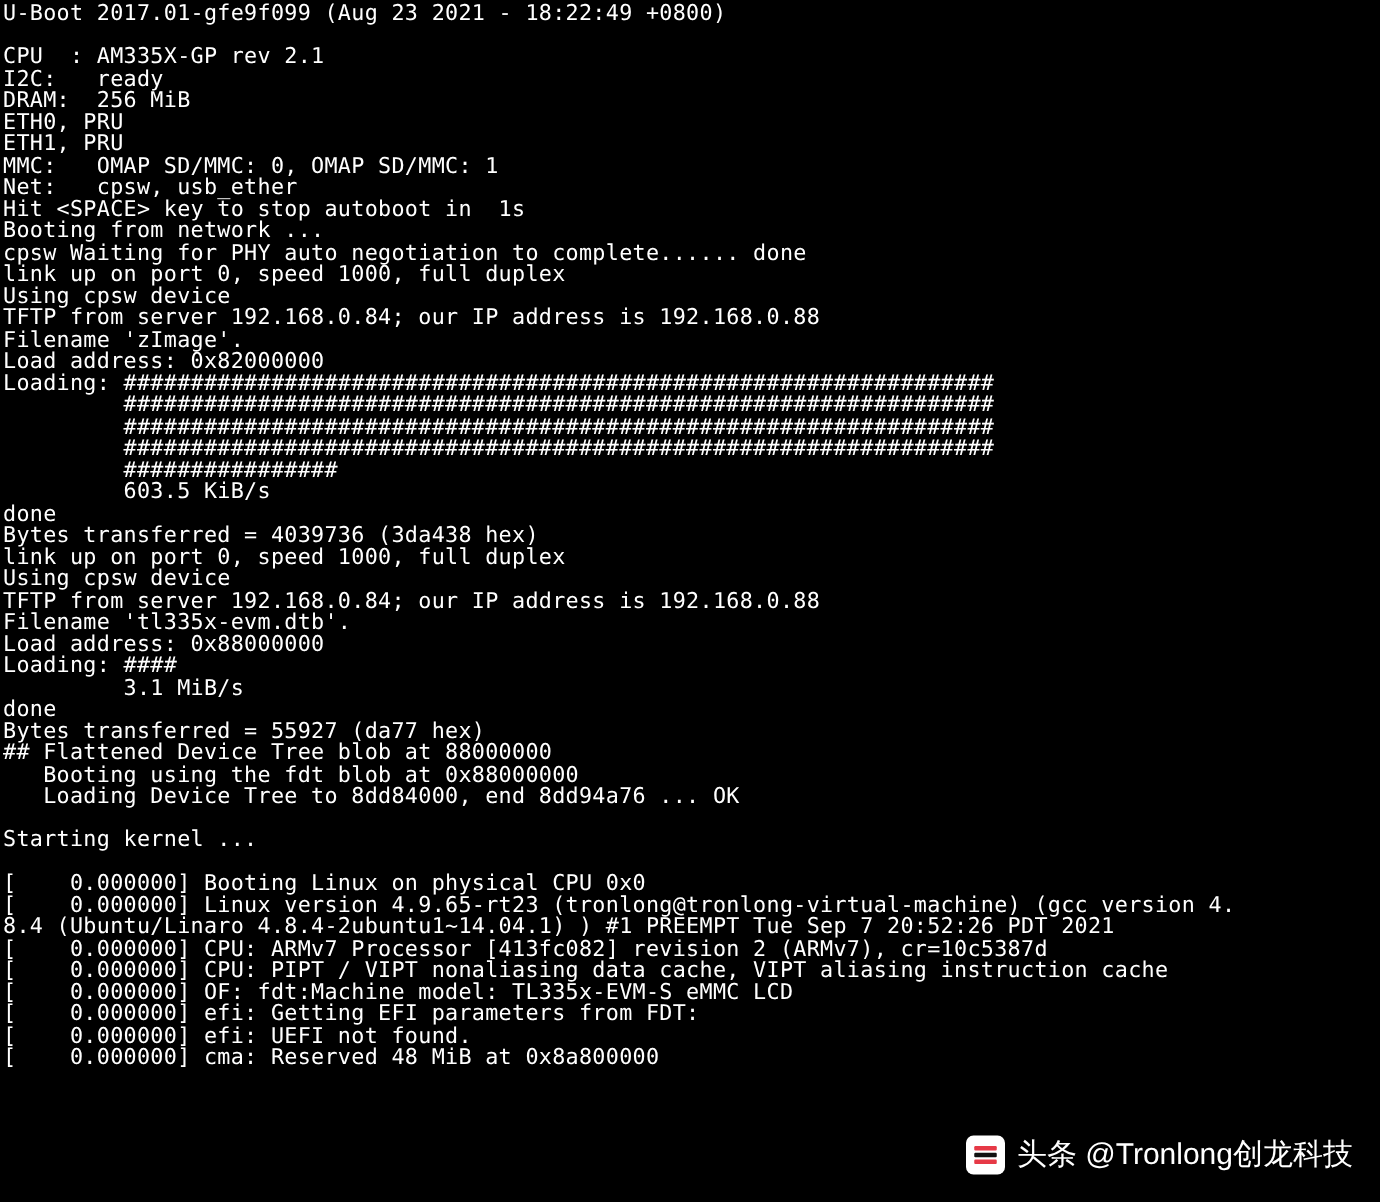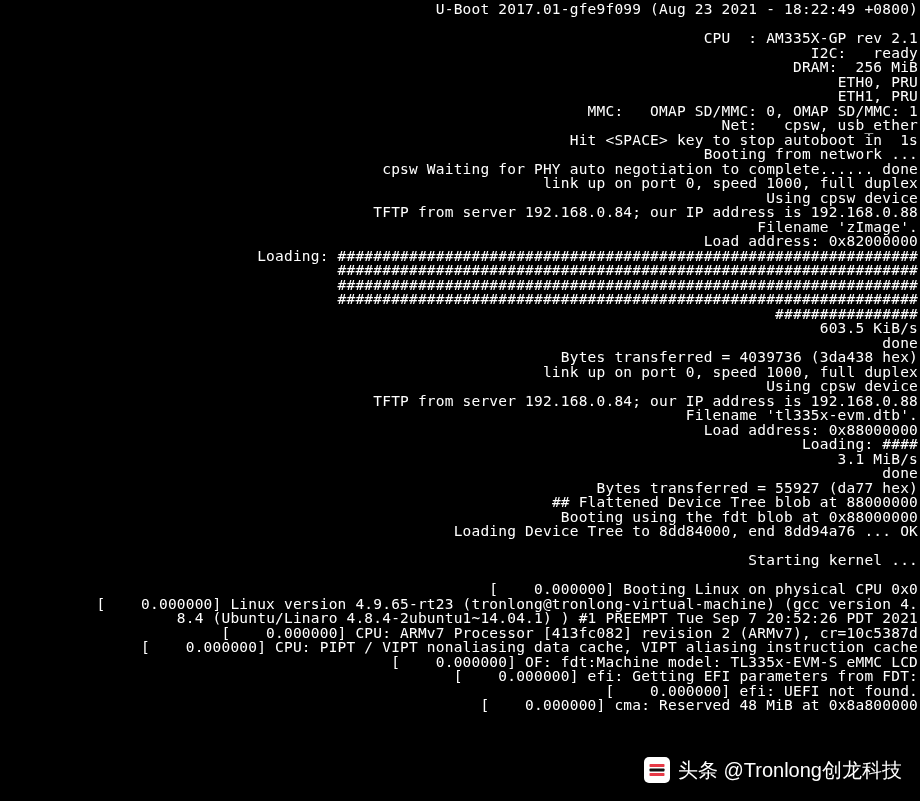--- a/index.html
+++ b/index.html
@@ -12,21 +12,20 @@
     font-family: "Courier New", Courier, monospace;
     font-size: 14.5px;
     line-height: 1.0;
     overflow: hidden;
   }
   pre.terminal {
     margin: 0;
     padding: 2px 2px;
     white-space: pre;
     letter-spacing: 0.2px;
-    text-align: right;
   }
   .watermark {
     position: absolute;
     right: 18px;
     bottom: 18px;
     display: flex;
     align-items: center;
     gap: 8px;
     color: #fff;
     font-family: -apple-system, "Helvetica Neue", Arial, "PingFang SC", "Microsoft YaHei", sans-serif;

